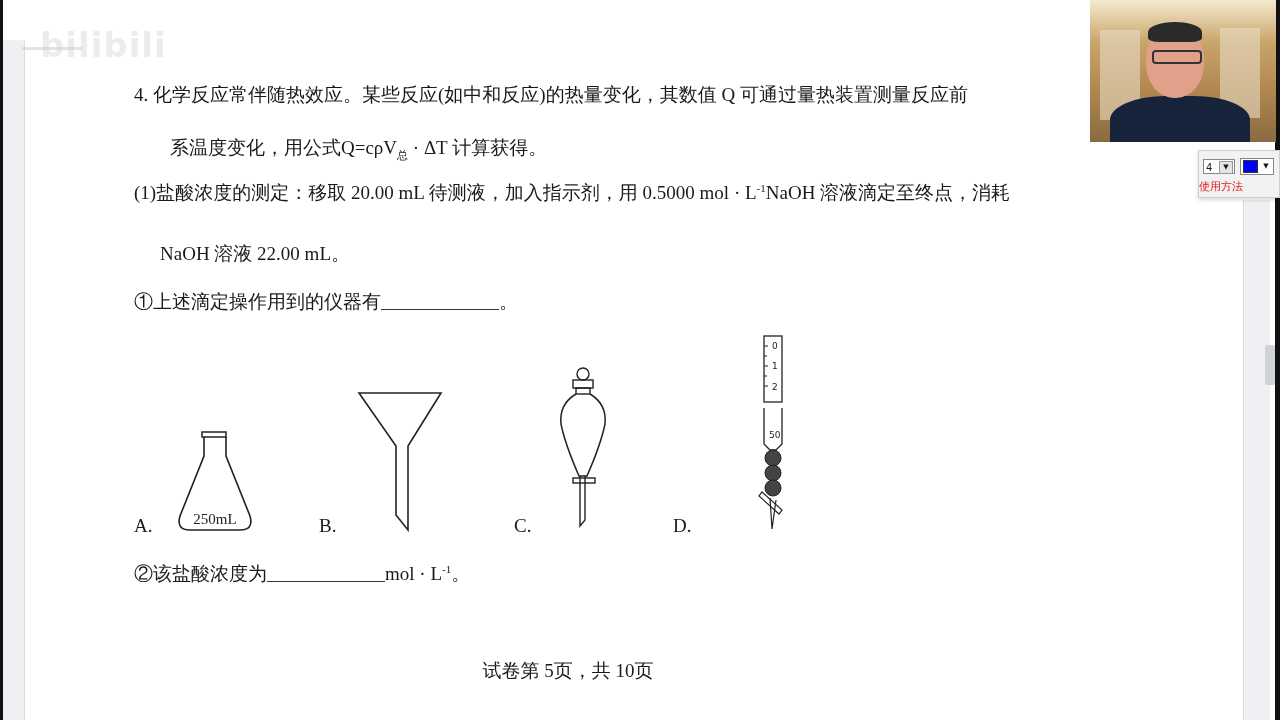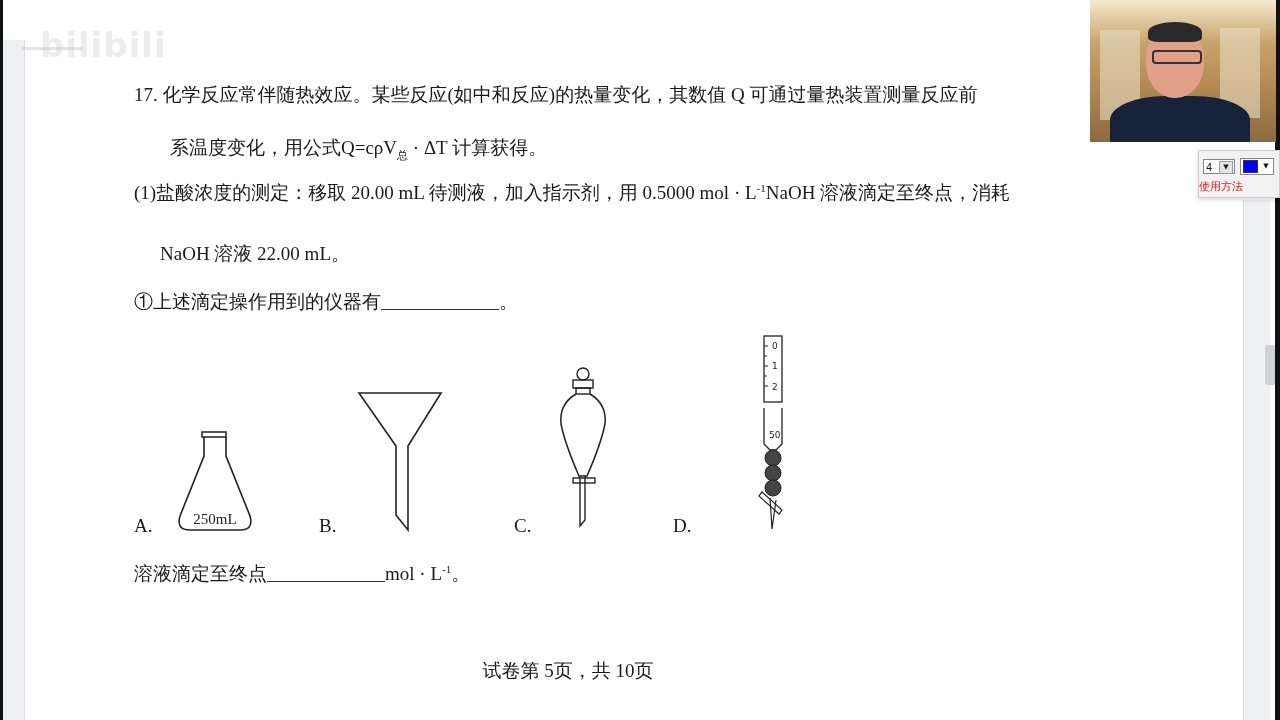--- a/index.html
+++ b/index.html
@@ -54,21 +54,21 @@
 <body>
 
 <div class="left-edge"></div>
 <div class="left-gutter"></div>
 
 <div class="page"></div>
 
 <div class="watermark-dash"></div>
 <div class="watermark">bilibili</div>
 
-<div class="line l1">17. 化学反应常伴随热效应。某些反应(如中和反应)的热量变化，其数值 Q 可通过量热装置测量反应前</div>
+<div class="line l1">4. 化学反应常伴随热效应。某些反应(如中和反应)的热量变化，其数值 Q 可通过量热装置测量反应前</div>
 <div class="line l2"><span>系温度变化，用公式Q=cρV</span><sub>总</sub><span> · ΔT 计算获得。</span></div>
 <div class="line l3"><span>(1)盐酸浓度的测定：移取 20.00 mL 待测液，加入指示剂，用 0.5000 mol · L</span><sup>-1</sup><span>NaOH 溶液滴定至终点，消耗</span></div>
 <div class="line l4">NaOH 溶液 22.00 mL。</div>
 <div class="line l5"><span>①上述滴定操作用到的仪器有</span><span class="blank"></span><span>。</span></div>
 
 <div class="opt-label" style="left:134px">A.</div>
 <svg class="app" style="left:170px; top:428px" width="90" height="106" viewBox="0 0 90 106">
   <rect x="32" y="4" width="24" height="5" fill="none" stroke="#222" stroke-width="1.5"></rect>
   <path d="M34 9 L34 28 L10 88 Q6 102 20 102 L70 102 Q84 102 80 88 L56 28 L56 9" fill="none" stroke="#222" stroke-width="1.6"></path>
   <text x="45" y="96" text-anchor="middle" font-family="Liberation Serif, serif" font-size="15" fill="#222">250mL</text>
@@ -100,21 +100,21 @@
   </g>
   <path d="M12 12 L16 12 M12 22 L15 22 M12 32 L16 32 M12 42 L15 42 M12 52 L16 52" stroke="#222" stroke-width="1"></path>
   <path d="M12 74 L12 110 L18 116 L24 116 L30 110 L30 74" fill="none" stroke="#222" stroke-width="1.3"></path>
   <circle cx="21" cy="124" r="8" fill="#444" stroke="#222"></circle>
   <circle cx="21" cy="139" r="8" fill="#444" stroke="#222"></circle>
   <circle cx="21" cy="154" r="8" fill="#444" stroke="#222"></circle>
   <path d="M10 158 L30 176 L27 180 L7 162 Z" fill="#fff" stroke="#222" stroke-width="1.2"></path>
   <path d="M18 164 L20 195 L24 166" fill="none" stroke="#222" stroke-width="1.2"></path>
 </svg>
 
-<div class="line l6"><span>溶液滴定至终点</span><span class="blank"></span><span>mol · L</span><sup>-1</sup><span>。</span></div>
+<div class="line l6"><span>②该盐酸浓度为</span><span class="blank"></span><span>mol · L</span><sup>-1</sup><span>。</span></div>
 
 <div class="footer">试卷第 5页，共 10页</div>
 
 <div class="right-gutter"></div>
 <div class="scroll-thumb"></div>
 <div class="right-edge"></div>
 
 <div class="webcam">
   <div class="shelf" style="left:10px;top:30px;width:40px;height:90px"></div>
   <div class="shelf" style="left:130px;top:28px;width:40px;height:90px"></div>

